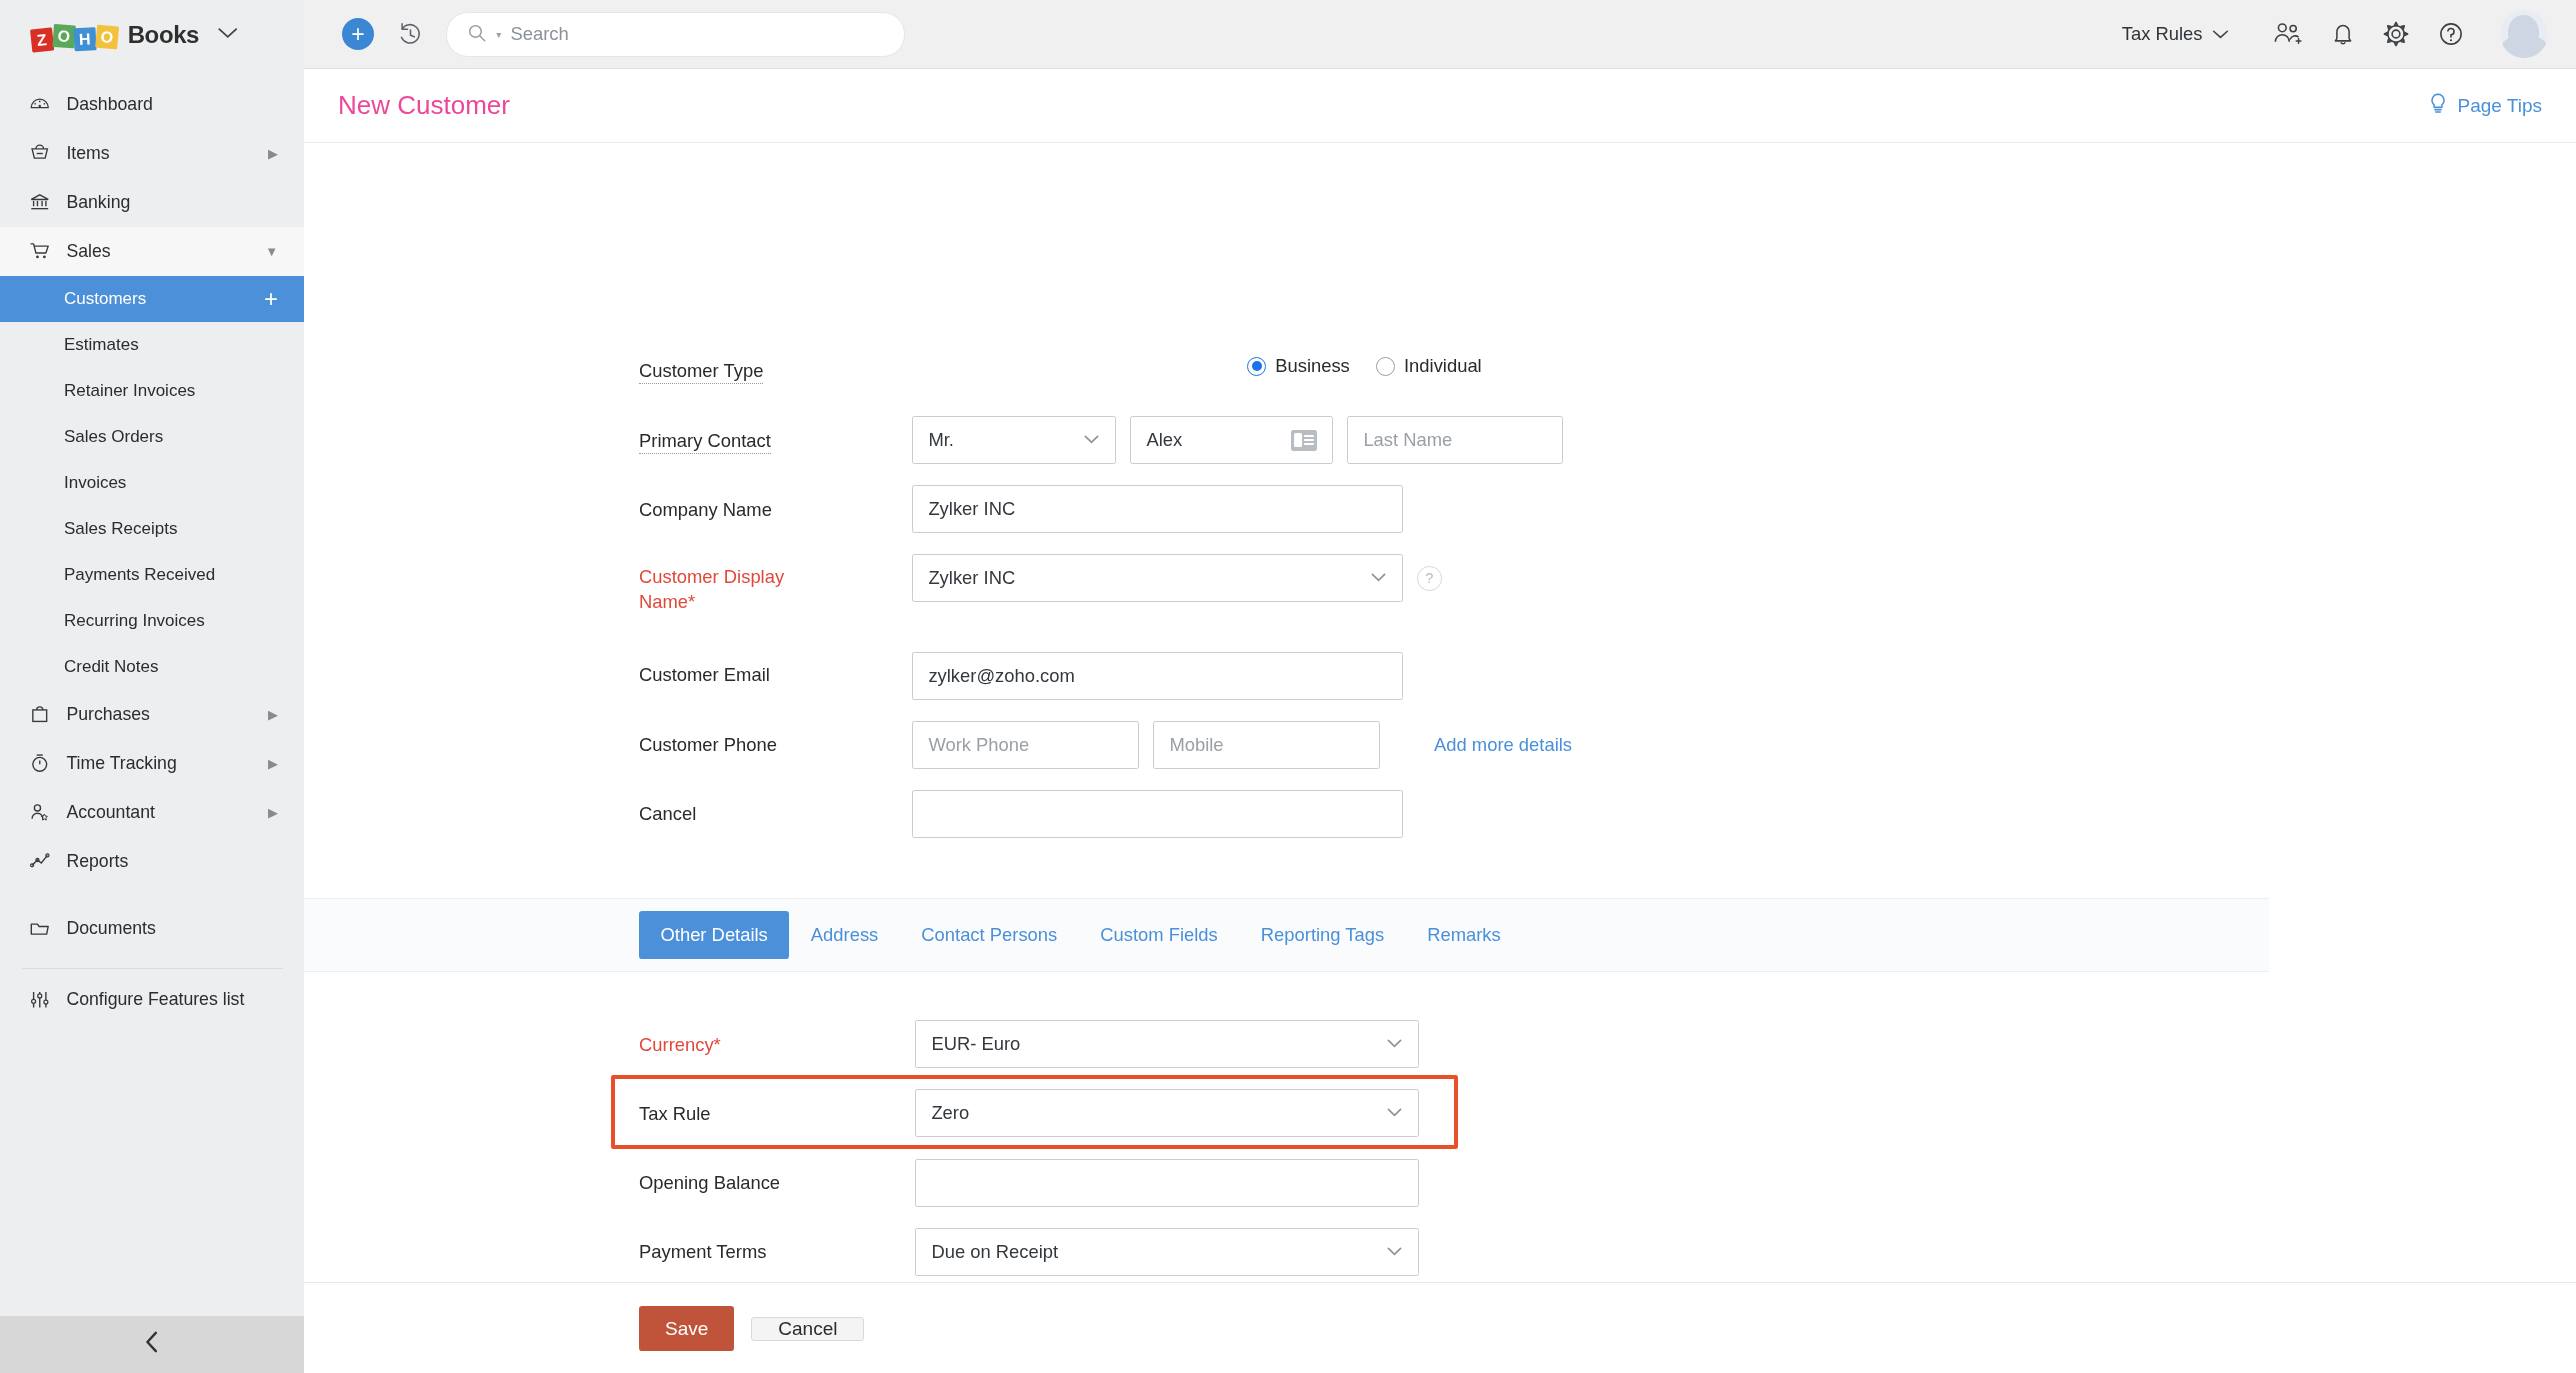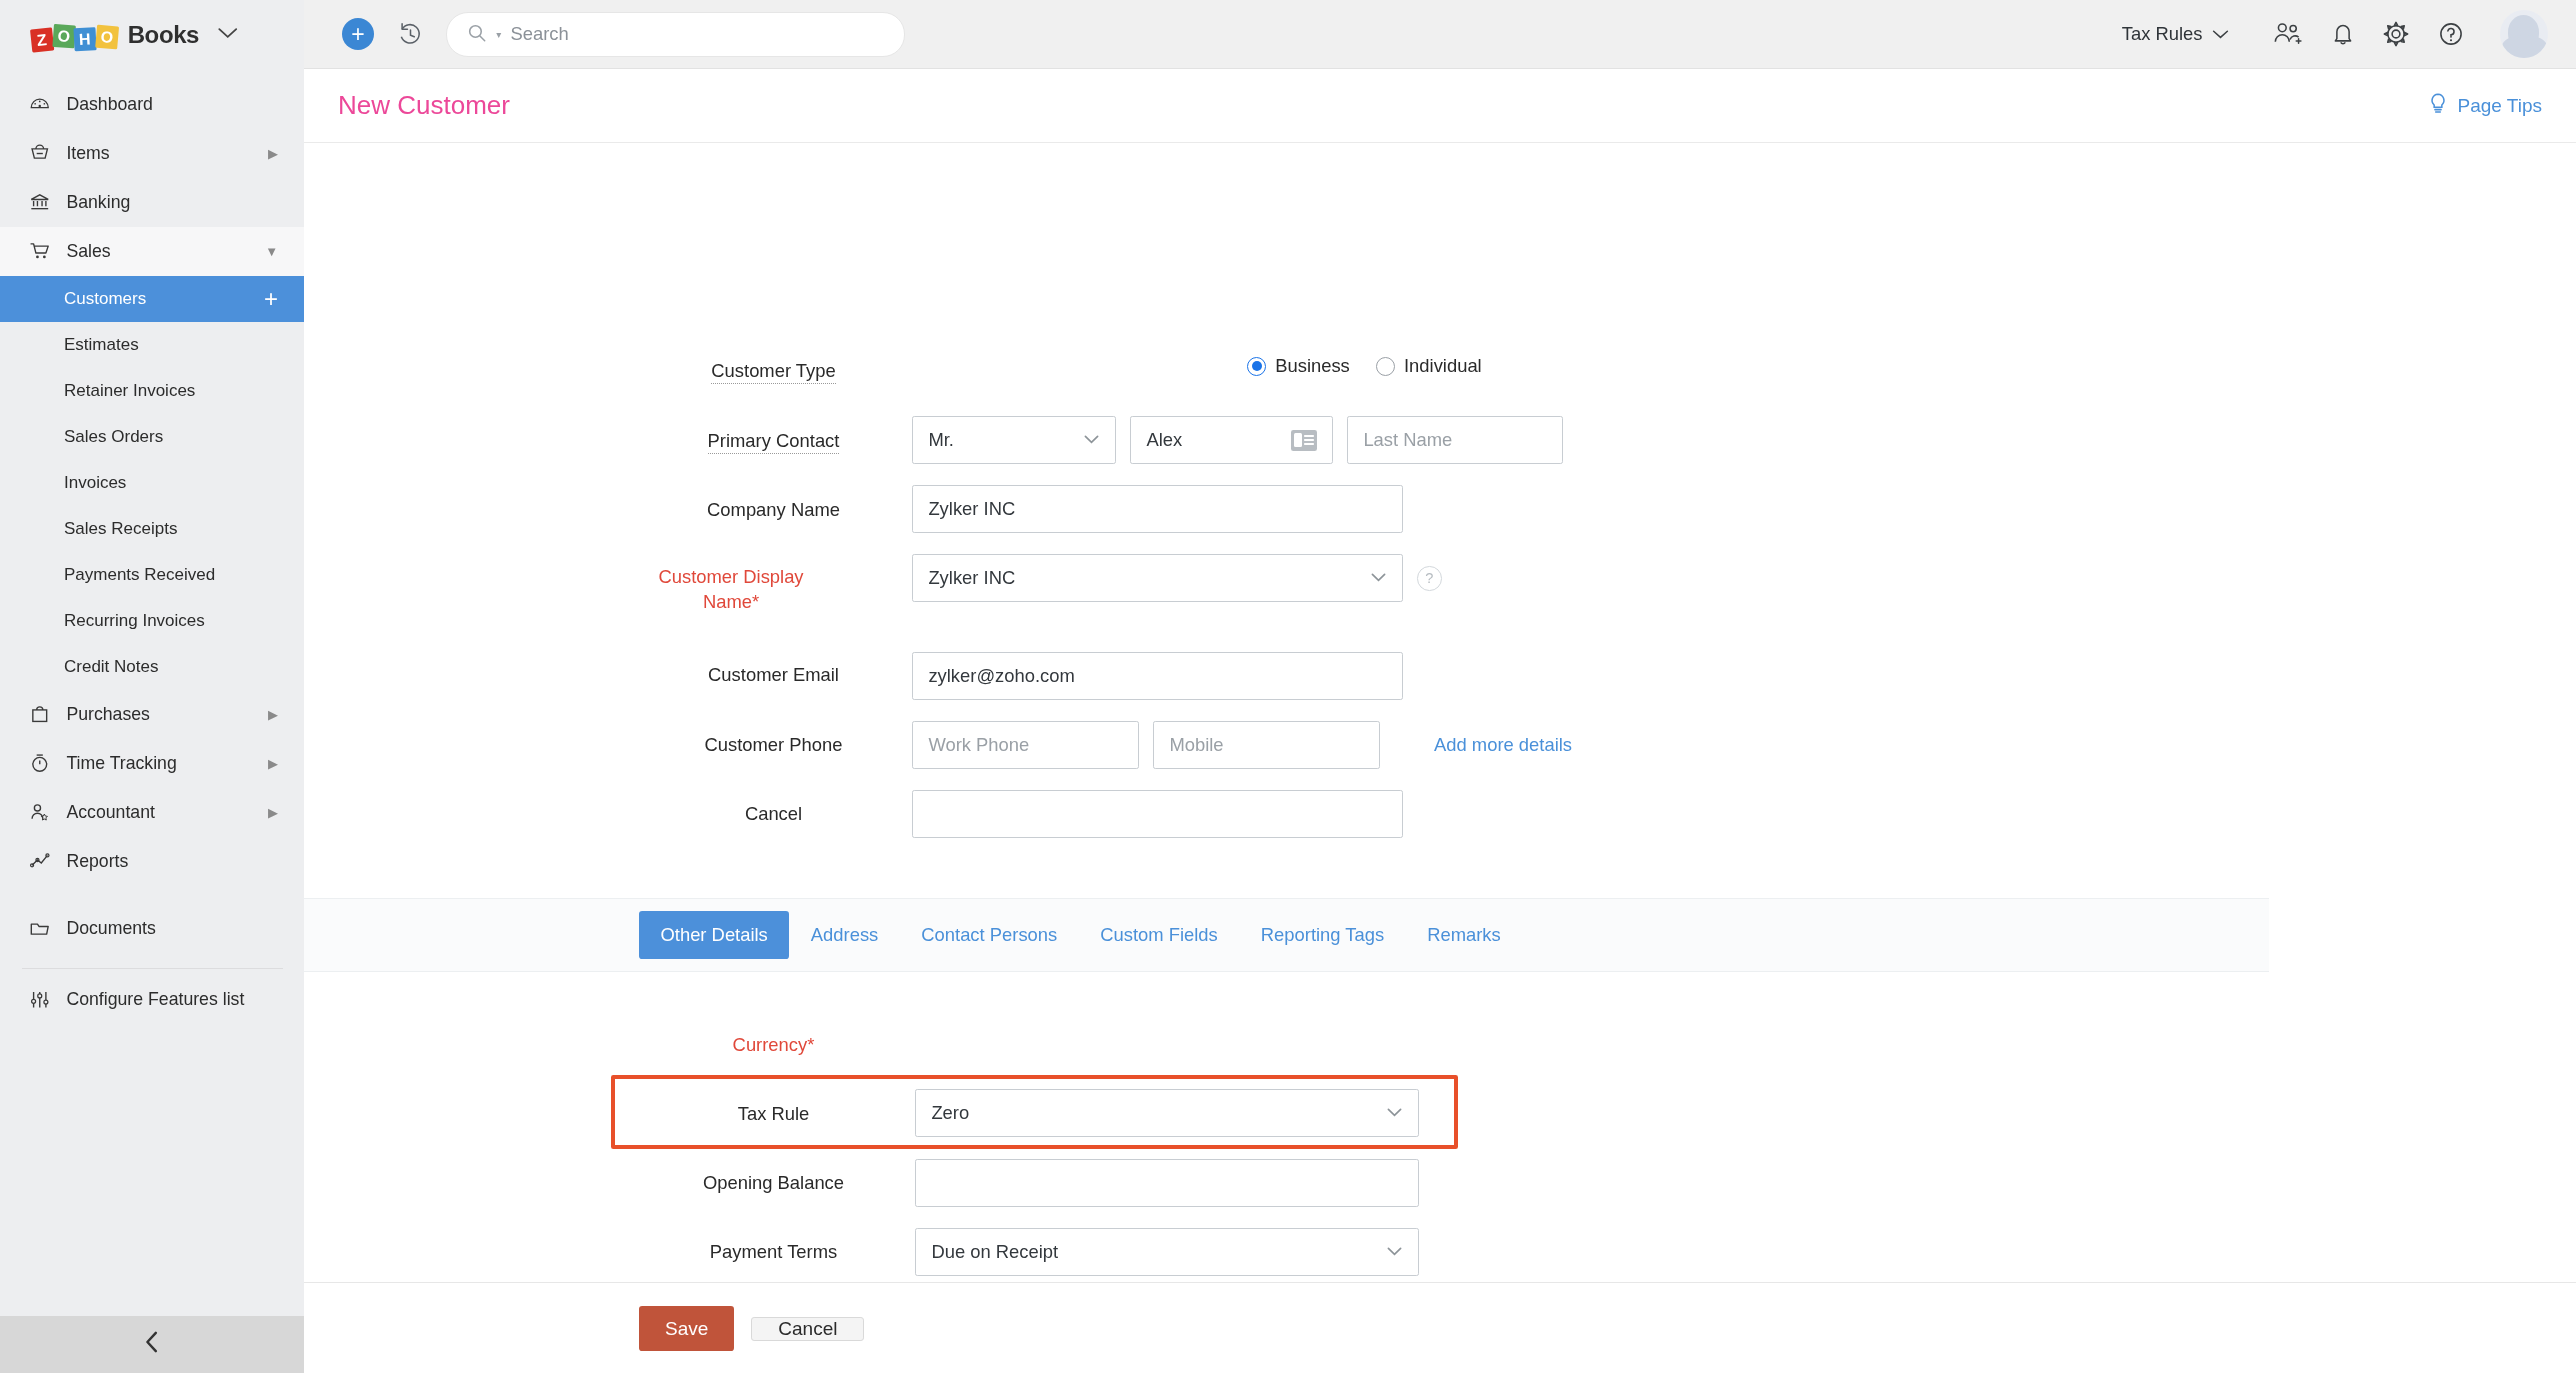--- a/index.html
+++ b/index.html
@@ -93,21 +93,21 @@
   }
 
   .pagehdr {
     height: 74px; display: flex; align-items: center;
     padding: 0 34px 0 34px; border-bottom: 0.8px solid #eaeaea;
   }
   .page-title { font-size: 26px; color: #ec4899; font-weight: normal; }
   .pagehdr-spacer { flex: 1; }
   .page-tips { display: flex; align-items: center; gap: 9.2px; color: #4a90d9; font-size: 19px; }
 
-  .formarea { flex: 1; overflow: hidden; position: relative; padding: 0 12px 0 0; text-align: center; }
+  .formarea { flex: 1; overflow: hidden; position: relative; padding: 0 12px 0 0; }
   .frow { display: flex; align-items: flex-start; padding-left: 335px; }
   .flabel {
     position: absolute; left: 335px; font-size: 18.4px; color: #2a2a2a;
     width: 269px; line-height: 1.35;
   }
   .dotted { border-bottom: 1.5px dotted #9a9a9a; display: inline; padding-bottom: 2.3px; }
   .req { color: #e0483a; }
 
   .fi {
     height: 48px; border: 0.8px solid #c8cdd2; border-radius: 2.3px;
@@ -513,20 +513,28 @@
       <div class="tabstrip" style="position:absolute; top:755px; left:0;">
         <div class="tab active">Other Details</div>
         <div class="tab">Address</div>
         <div class="tab">Contact Persons</div>
         <div class="tab">Custom Fields</div>
         <div class="tab">Reporting Tags</div>
         <div class="tab">Remarks</div>
       </div>
 
       <div class="flabel req" style="top:890px;">Currency*</div>
+      <div class="fi sel" style="position:absolute; top:877px; left:611px; width:504px;">
+        <span>EUR- Euro</span>
+        <span class="chev">
+          <svg width="17" height="10.7" viewBox="0 0 22 14">
+              <path d="M3 3 L11 11 L19 3" stroke="#8d9499" stroke-width="2.2" fill="none" stroke-linecap="round"></path>
+            </svg>
+        </span>
+      </div>
 
       <div class="highlight-box" style="left:307px; top:932px; width:847px; height:74px;"></div>
       <div class="flabel" style="top:959px;">Tax Rule</div>
       <div class="fi sel" style="position:absolute; top:946px; left:611px; width:504px;">
         <span>Zero</span>
         <span class="chev">
           <svg width="17" height="10.7" viewBox="0 0 22 14">
               <path d="M3 3 L11 11 L19 3" stroke="#8d9499" stroke-width="2.2" fill="none" stroke-linecap="round"></path>
             </svg>
         </span>

